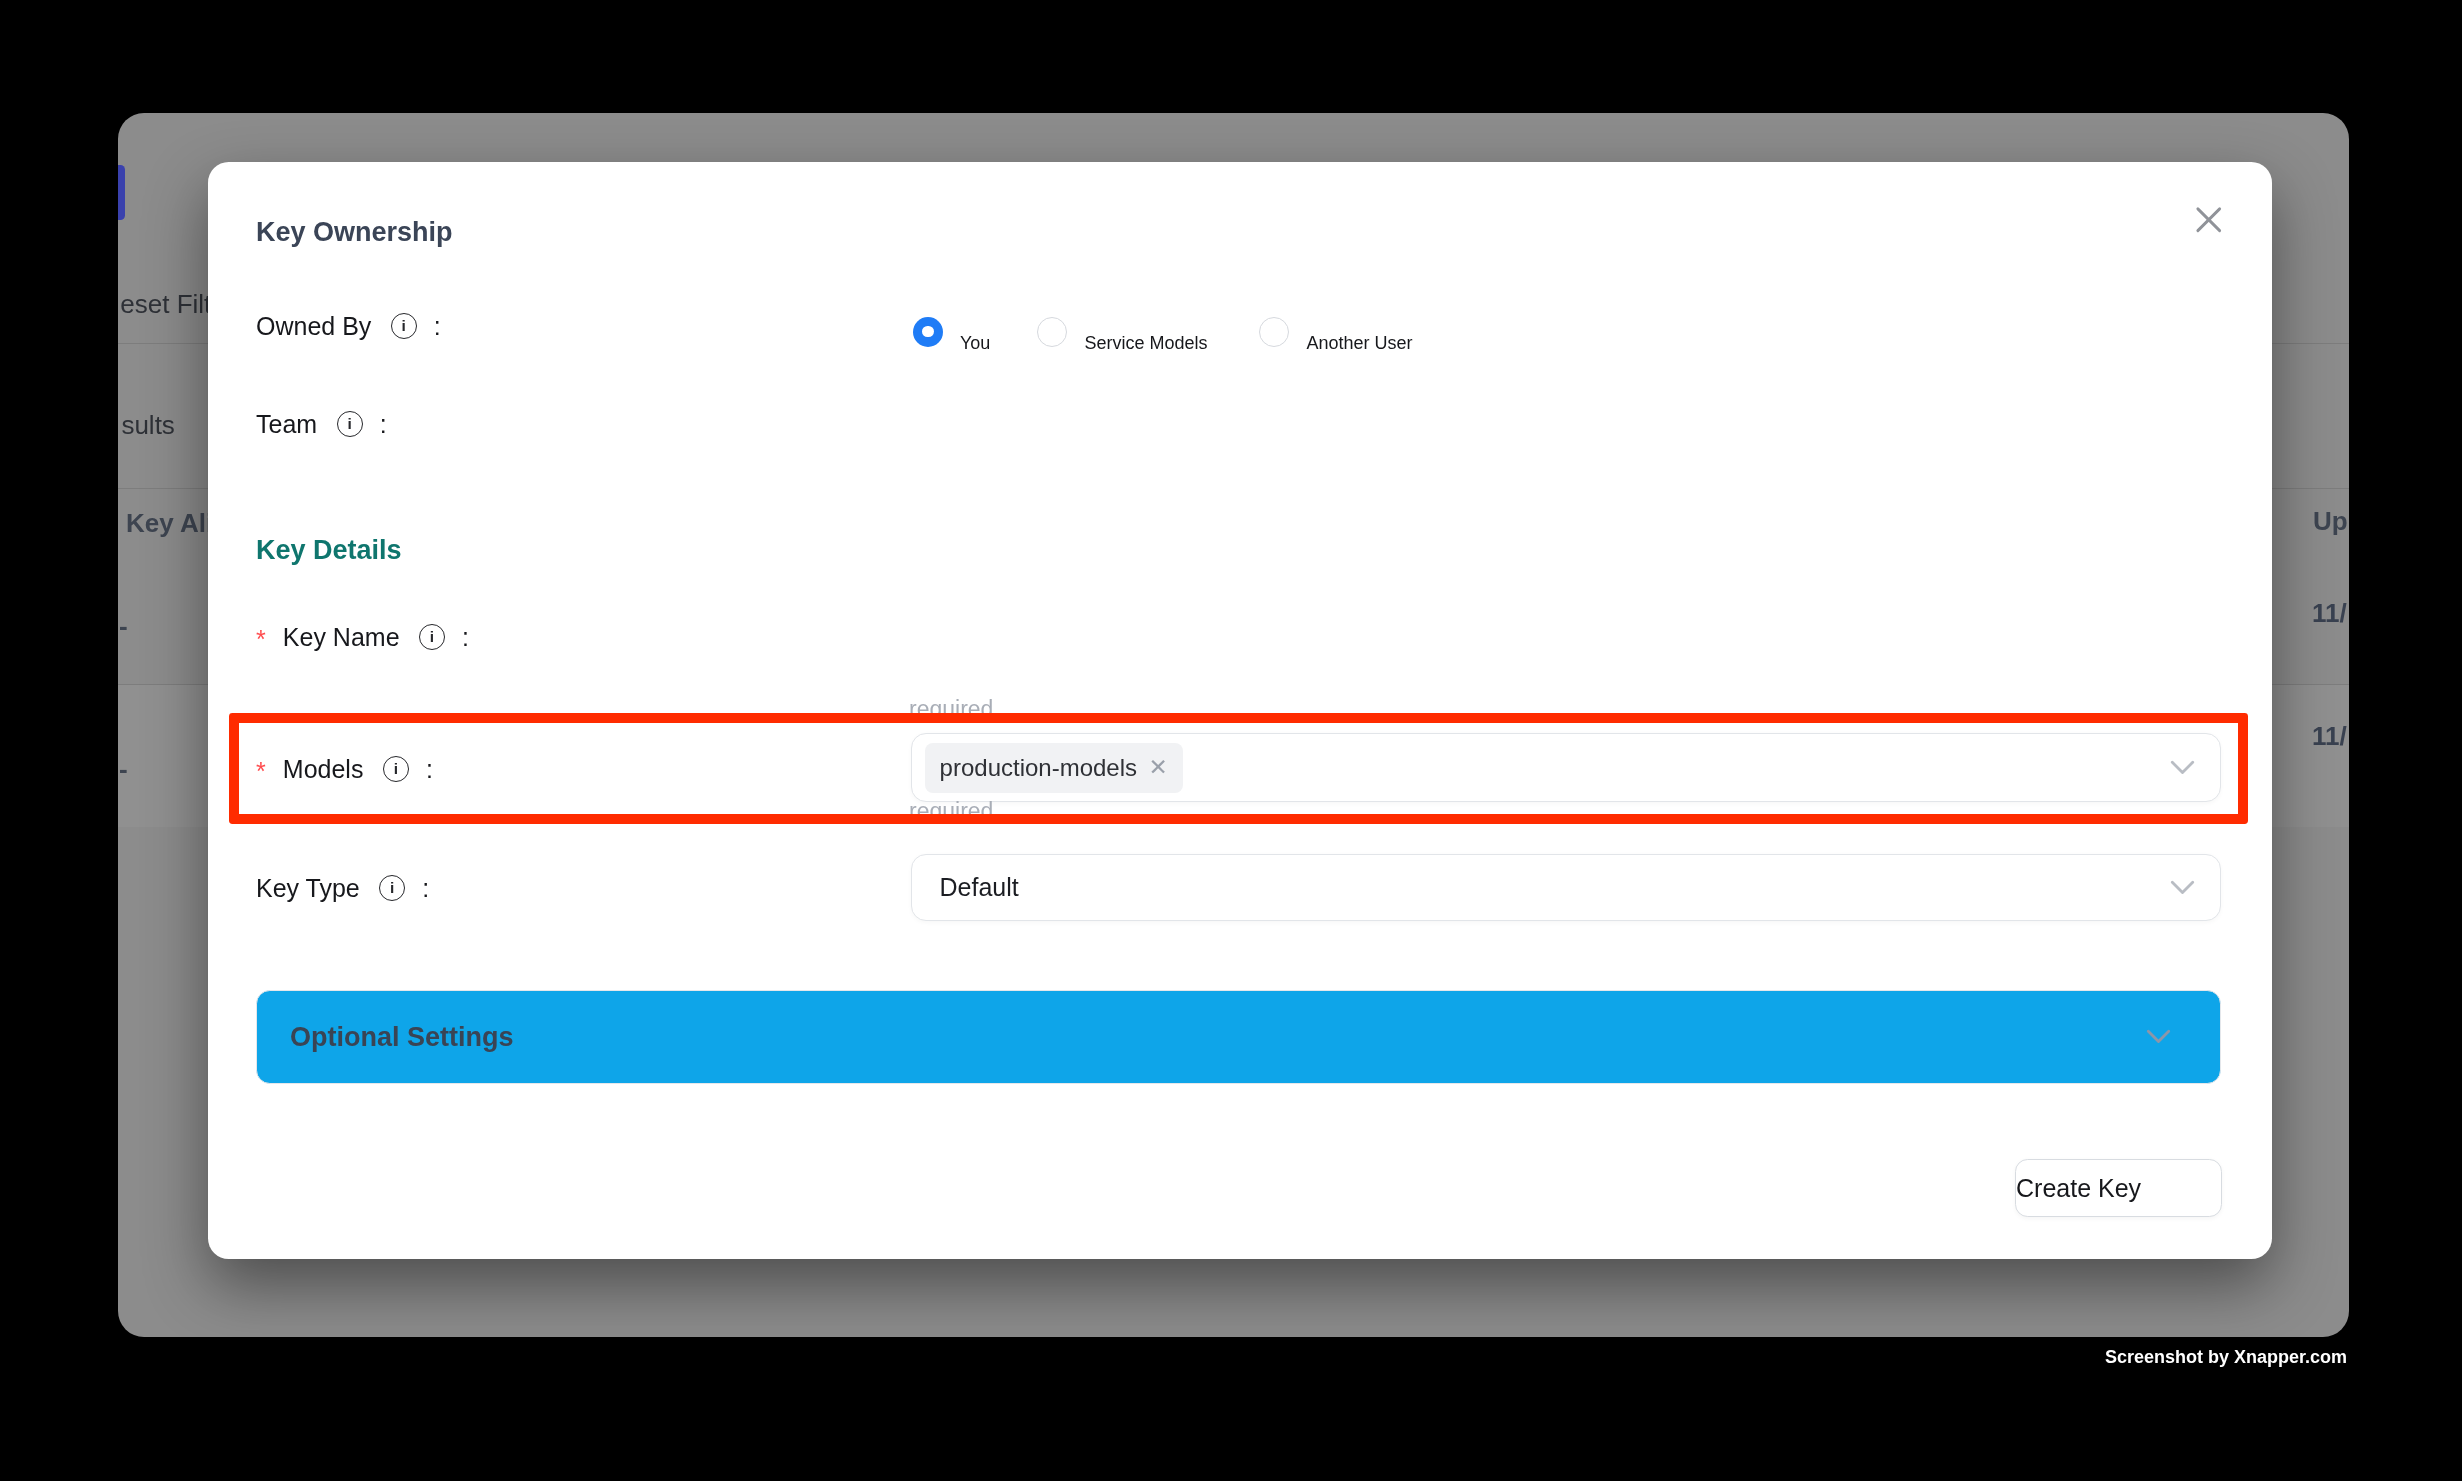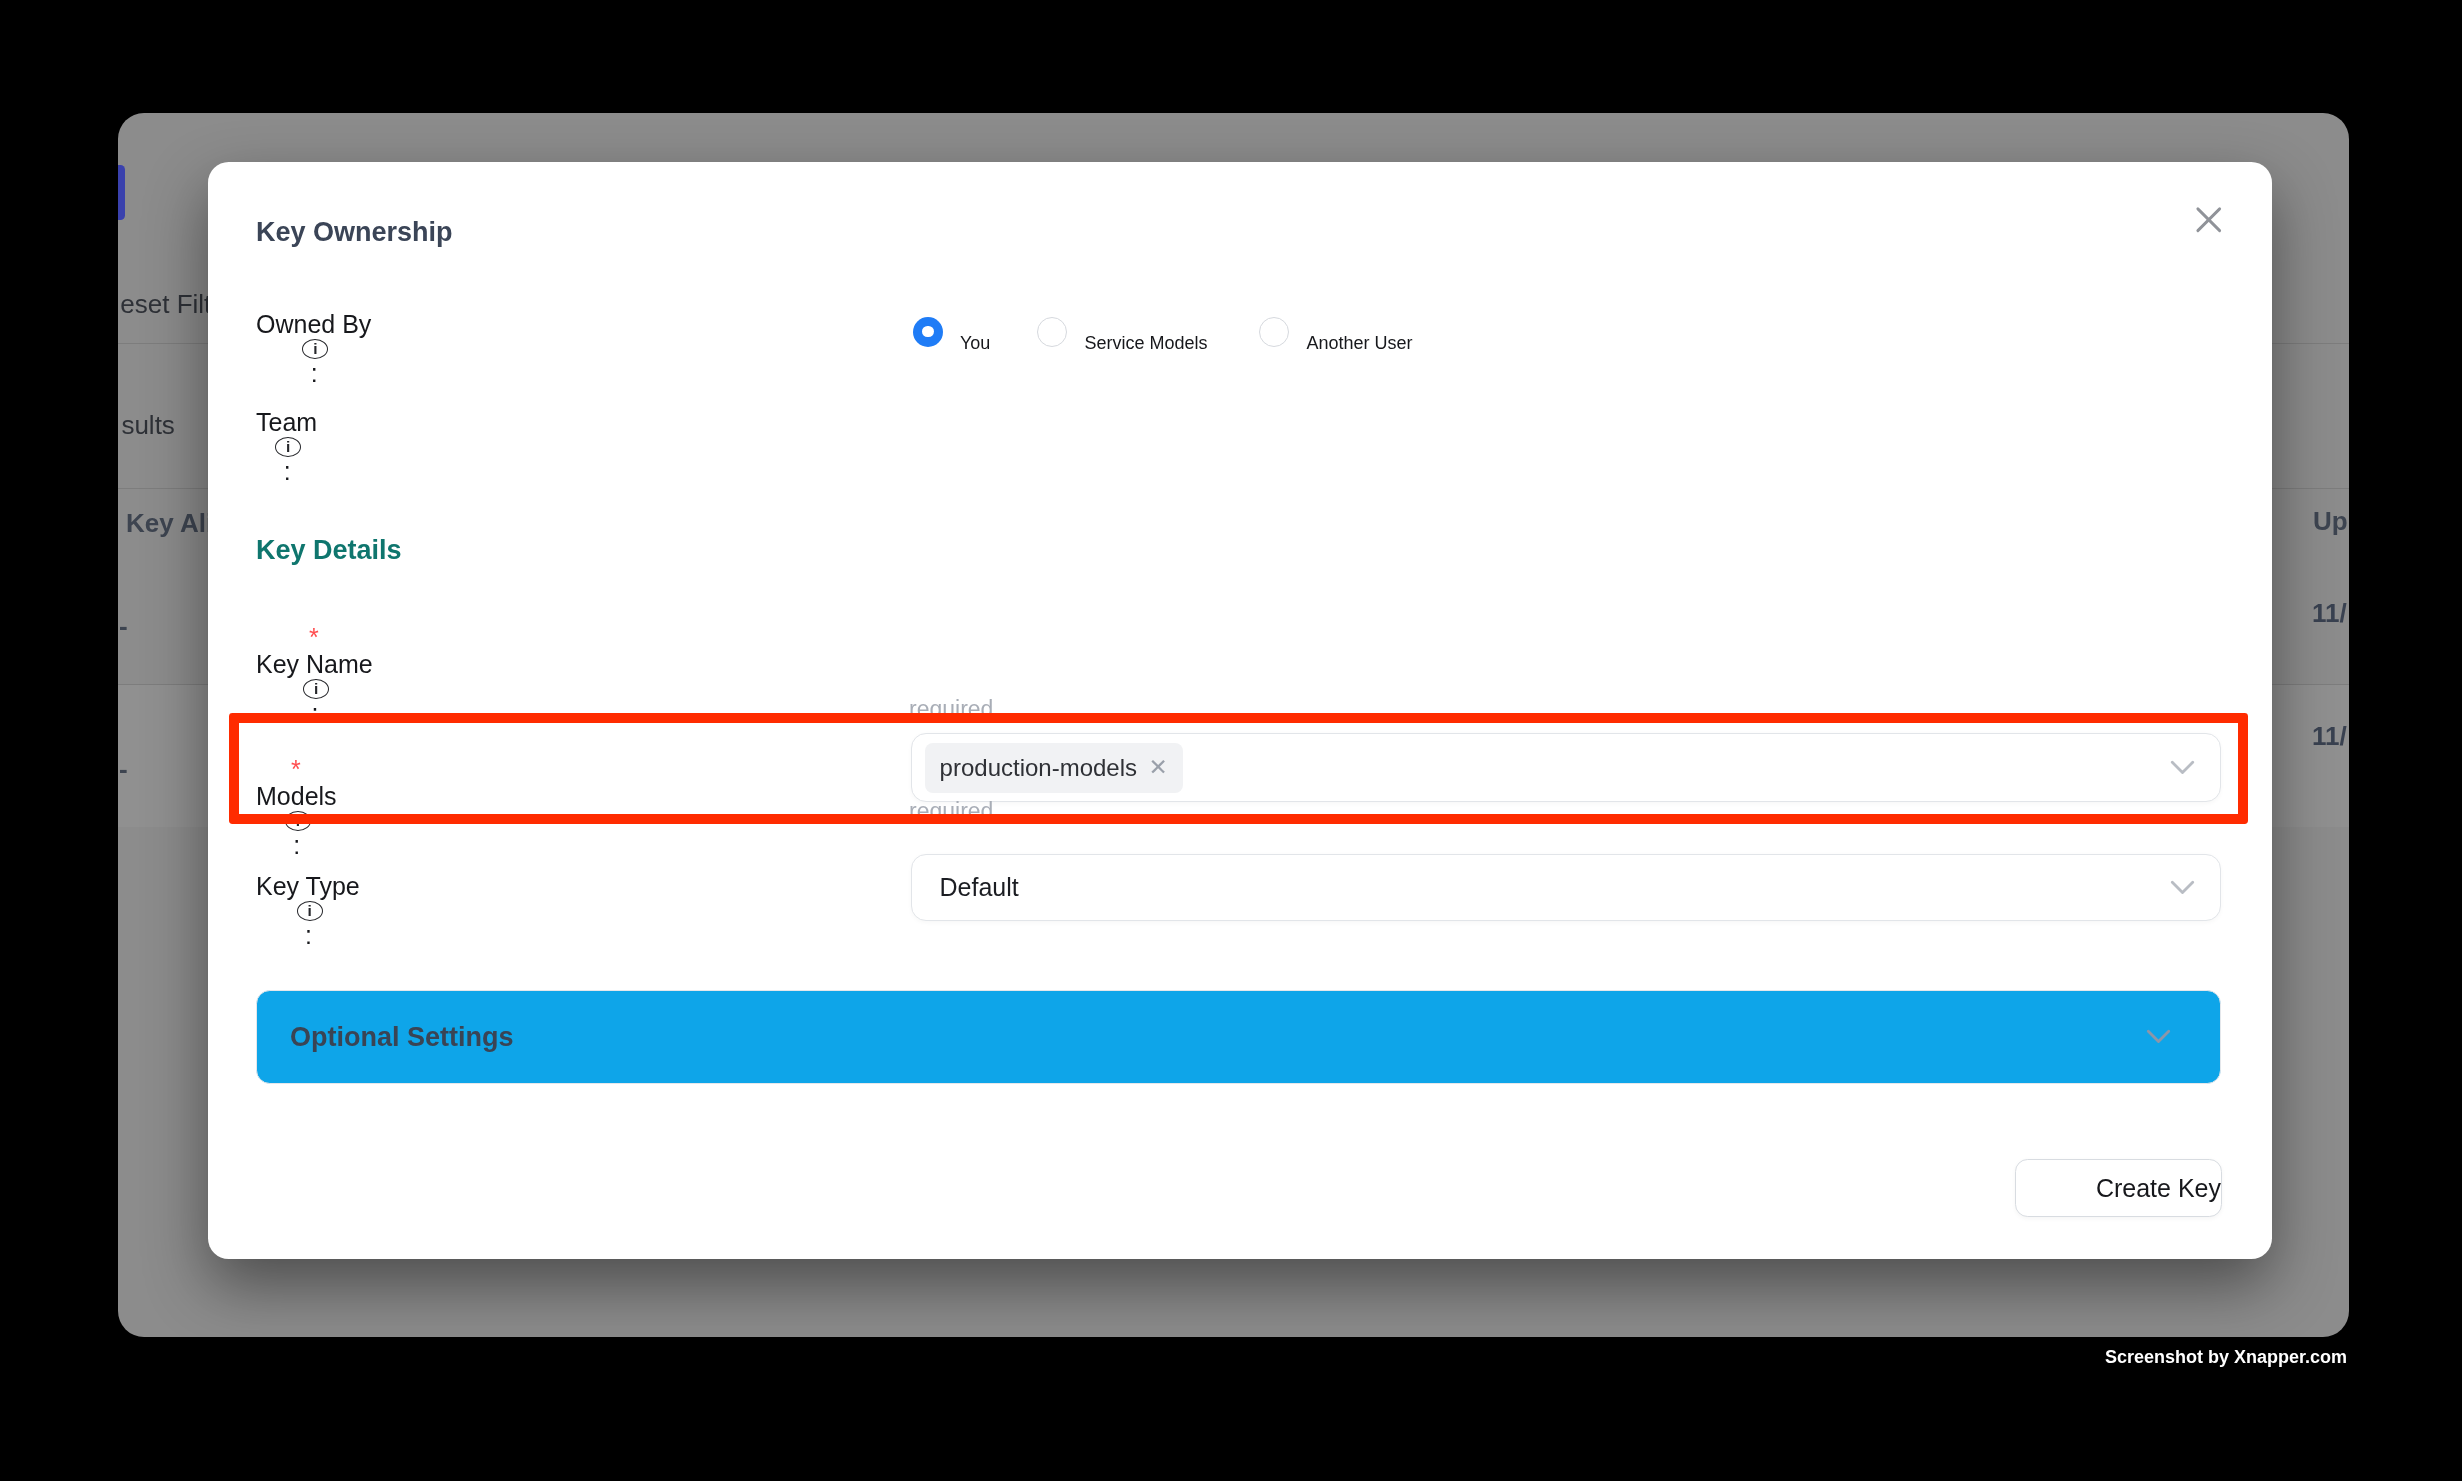--- a/index.html
+++ b/index.html
@@ -18,22 +18,22 @@
   .row-band{position:absolute;left:0;width:100%;background:rgba(255,255,255,0.035);}
 
   
   .modal{position:absolute;left:208px;top:162px;width:2064px;height:1097px;background:#ffffff;
          border-radius:20.7px;box-shadow:0 26px 63px rgba(0,0,0,0.45);}
   .modal-title{position:absolute;left:48px;top:55px;font-size:27px;font-weight:600;color:#3b4557;}
   .section-title{position:absolute;left:48px;top:373px;font-size:27px;font-weight:600;color:#0f766e;}
   .close-btn{position:absolute;left:1984px;top:41px;width:34px;height:34px;cursor:pointer;
              display:flex;align-items:center;justify-content:center;}
 
-  .field-label{position:absolute;left:48px;display:flex;align-items:center;gap:0;
-               font-size:25px;color:#17181c;flex-direction:column;}
+  .field-label{position:absolute;left:48px;display:flex;align-items:center;gap:16px;
+               font-size:25px;color:#17181c;}
   .req-mark{color:#ff4d4f;font-size:25px;margin-right:1.1px;transform:translateY(2.3px);}
   .info-icon{width:24px;height:24px;border:1.7px solid #26272b;border-radius:50%;
              display:inline-flex;align-items:center;justify-content:center;
              font-size:15.5px;font-weight:600;color:#26272b;margin-left:3.4px;}
   .info-icon::after{content:"i";}
   .colon{margin-left:1.1px;}
 
   
   .radio-group{position:absolute;left:705px;top:147px;display:flex;align-items:center;}
   .radio-opt{display:flex;align-items:center;cursor:pointer;}
@@ -67,21 +67,21 @@
 
   
   .opt-panel{position:absolute;left:48px;top:828px;width:1965px;height:94px;
              border:1.7px solid #e4e7eb;border-radius:13.8px;box-sizing:border-box;
              display:flex;align-items:center;cursor:pointer;background:#0ea5e9;}
   .opt-title{font-size:27px;font-weight:600;color:#3a4454;margin-left:33px;}
   .opt-panel .chevron{position:absolute;right:49px;top:50%;transform:translateY(-50%);}
 
   .create-btn{position:absolute;left:1807px;top:997px;width:205px;height:56px;background:#fff;
               border:1.7px solid #d8dce1;border-radius:12.6px;display:flex;align-items:center;
-              justify-content:flex-end;font-size:25px;color:#17181c;cursor:pointer;
+              justify-content:flex-start;font-size:25px;color:#17181c;cursor:pointer;
               box-shadow:0 1.7px 4.6px rgba(0,0,0,0.04);}
 
   .watermark{position:absolute;right:115px;top:1347px;font-size:18px;font-weight:600;color:#ffffff;}
 </style>
 </head>
 <body>
 
 <div class="canvas">
 
   <div class="app-window">

